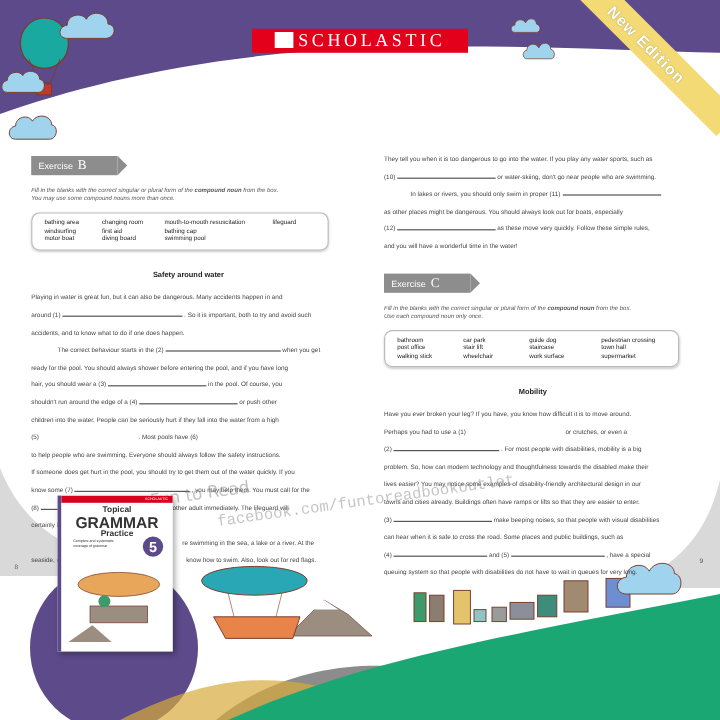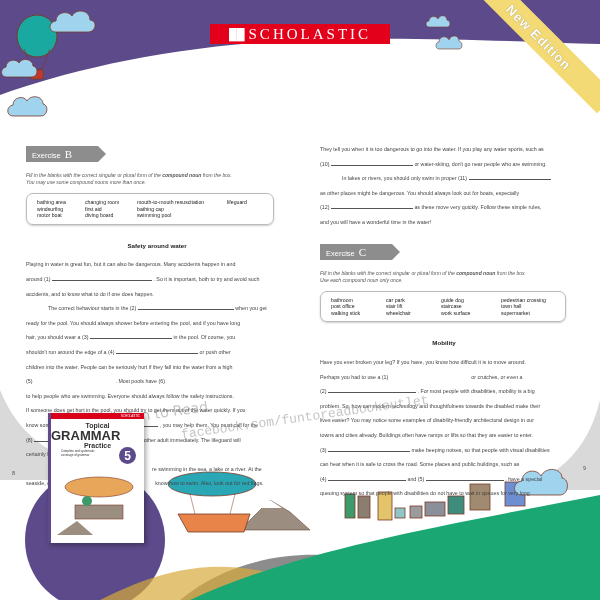--- a/index.html
+++ b/index.html
@@ -15,21 +15,21 @@
             text-shadow: 0 0 1px #8a7a40; }
   .logo { position: absolute; left: 210px; top: 24px; width: 180px; height: 20px;
           background: #e3001b; color: #fff; display: flex; align-items: center;
           justify-content: center; font-family: "Liberation Serif", serif; font-size: 15px;
           letter-spacing: 3px; }
   .logo .book { font-size: 11px; margin-right: 4px; letter-spacing: 0; }
 
   .page-grey-left { position: absolute; left: 0; top: 380px; width: 120px; height: 100px; }
   .page-grey-right { position: absolute; right: 0; top: 400px; width: 80px; height: 90px; }
 
-  .col { position: absolute; font-size: 5.3px; line-height: 14.6px; color: #444; margin-top: 16px; }
+  .col { position: absolute; font-size: 5.3px; line-height: 14.6px; color: #444; }
   .col-left { left: 26px; top: 130px; width: 262px; }
   .col-right { left: 320px; top: 126px; width: 248px; }
 
   .ex-tab { position: relative; width: 72px; height: 16px; background: #8d8d8d;
             color: #fff; font-size: 7.5px; line-height: 16px; padding-left: 6px; }
   .ex-tab::after { content: ""; position: absolute; right: -8px; top: 0; border-left: 8px solid #8d8d8d;
             border-top: 8px solid transparent; border-bottom: 8px solid transparent; }
   .ex-tab .letter { font-family: "Liberation Serif", serif; font-size: 11px; margin-left: 2px; }
   .instr { font-style: italic; font-size: 5px; line-height: 7px; margin-top: 10px; color: #555; }
   .instr b { font-style: italic; }
@@ -43,21 +43,21 @@
   .blank { display: inline-block; border-bottom: 0.6px solid #555; height: 6px; vertical-align: baseline; }
   .pnum { position: absolute; font-size: 5.5px; color: #555; }
 
   .watermark { position: absolute; font-family: "Liberation Mono", monospace; color: rgba(140,140,140,0.5);
                font-size: 13px; transform: rotate(-8deg); white-space: nowrap; }
 
   .book-cover { position: absolute; left: 48px; top: 413px; width: 96px; height: 130px;
                 background: #fff; box-shadow: 2px 2px 5px rgba(0,0,0,0.35); border-left: 3px solid #5c4a8a; overflow: hidden; }
   .book-cover .bar { height: 6px; background: #d9001b; display: flex; justify-content: space-between; padding: 0 4px; font-size: 3px; color: #fff; align-items: center; }
   .book-cover .t1 { text-align: center; font-weight: bold; font-size: 7px; color: #333; margin-top: 3px; }
-  .book-cover .t2 { font-weight: bold; font-size: 13px; color: #333; line-height: 13px; }
+  .book-cover .t2 { text-align: center; font-weight: bold; font-size: 13px; color: #333; line-height: 13px; }
   .book-cover .t3 { text-align: center; font-weight: bold; font-size: 7px; color: #333; }
   .book-cover .sub { font-size: 3px; color: #333; margin-left: 10px; width: 45px; }
   .book-cover .num { position: absolute; right: 8px; top: 34px; width: 17px; height: 17px; border-radius: 50%;
                      background: #5c4a8a; color: #fff; font-weight: bold; font-size: 12px; display: flex; align-items: center; justify-content: center; }
 </style>
 </head>
 <body>
 
 <div class="bg-layer">
   <svg class="purple-top" viewBox="0 0 600 120" width="600" height="120">

